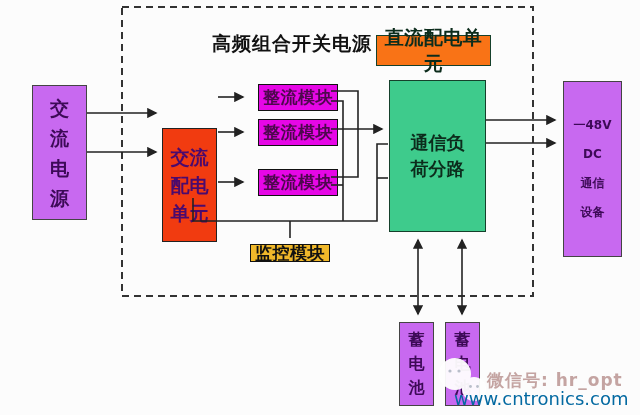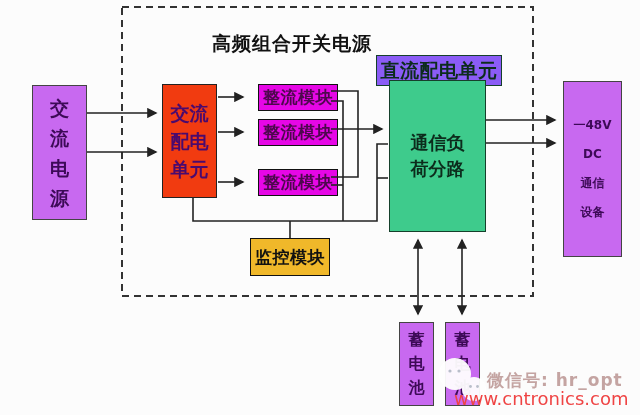--- a/index.html
+++ b/index.html
@@ -7,50 +7,50 @@
     position:relative;width:640px;height:415px;background:#fcfcfc;
     font-family:"DejaVu Sans","Liberation Sans",sans-serif;
     overflow:hidden;
   }
   .box{
     position:absolute;box-sizing:border-box;
     display:flex;align-items:center;justify-content:center;
     text-align:center;font-weight:bold;white-space:pre-line;
   }
   .purple{background:#c869f0;border:1.5px solid #444;color:#3d0a57;}
-  .orange{background:#f13b10;border:1.5px solid #222;color:#4a0a6e;}
+  .orange{background:#f13b10;border:1.5px solid #222;color:#4a0a6e;margin-top:44px;}
   .magenta{background:#e607e6;border:1.5px solid #111;color:#4d084d;}
   .green{background:#3ecb8c;border:1.6px solid #15402b;color:#0c2c1c;}
   .yellow{background:#f0b82a;border:1.5px solid #111;color:#111;}
 
   .title{
     position:absolute;left:168px;top:31px;font-weight:bold;font-size:19px;
     color:#111;letter-spacing:1px;white-space:nowrap;margin-left:44px;
   }
   .ac-source{left:32px;top:85px;width:55px;height:135px;font-size:19px;line-height:30px;}
   .ac-dist{left:162px;top:84px;width:55px;height:114px;font-size:19px;line-height:28px;}
   .rect-mod{width:80px;height:27px;left:258px;font-size:17px;letter-spacing:.5px;}
   .r1{top:84px;} .r2{top:119px;} .r3{top:169px;}
-  .monitor{left:250px;top:238px;width:80px;height:38px;font-size:17px;letter-spacing:.5px;}
-  .dc-label{left:376px;top:35px;width:126px;height:31px;font-size:19px;letter-spacing:.5px;background:#8b5cf6;margin-top:20px;}
+  .monitor{left:250px;top:244px;width:80px;height:18px;font-size:17px;letter-spacing:.5px;}
+  .dc-label{left:376px;top:35px;width:115px;height:31px;font-size:19px;letter-spacing:.5px;background:#f97316;}
   .dc-unit{left:389px;top:80px;width:97px;height:152px;flex-direction:column;padding:0;align-items:center;}
   .dc-sec{display:flex;align-items:center;justify-content:center;white-space:pre-line;font-size:18px;line-height:26px;}
   .sec-load{height:88px;}
   .sec-bat{height:64px;border-top:1.6px solid #15402b;}
   .dc-equip{left:563px;top:81px;width:59px;height:176px;font-size:12px;line-height:29px;}
   .battery{width:35px;height:84px;top:322px;font-size:16px;line-height:24px;}
   .b1{left:399px;} .b2{left:445px;}
 
   .lines{position:absolute;left:0;top:0;z-index:5;pointer-events:none;}
 
   .wm-icon{position:absolute;left:436px;top:357px;z-index:6;opacity:.95;}
   .wm1{position:absolute;left:487px;top:369px;font-size:17px;font-weight:bold;
        color:#c4a4a2;z-index:6;white-space:nowrap;letter-spacing:1px;text-align:right;}
   .wm2{position:absolute;left:454px;top:388px;font-size:18px;
-       color:#ef4444;z-index:6;white-space:nowrap;}
+       color:#0369a1;z-index:6;white-space:nowrap;}
 </style>
 </head>
 <body>
 
 <div class="stage">
 
   <div class="title">高频组合开关电源</div>
 
   <div class="box purple ac-source">交
 流

